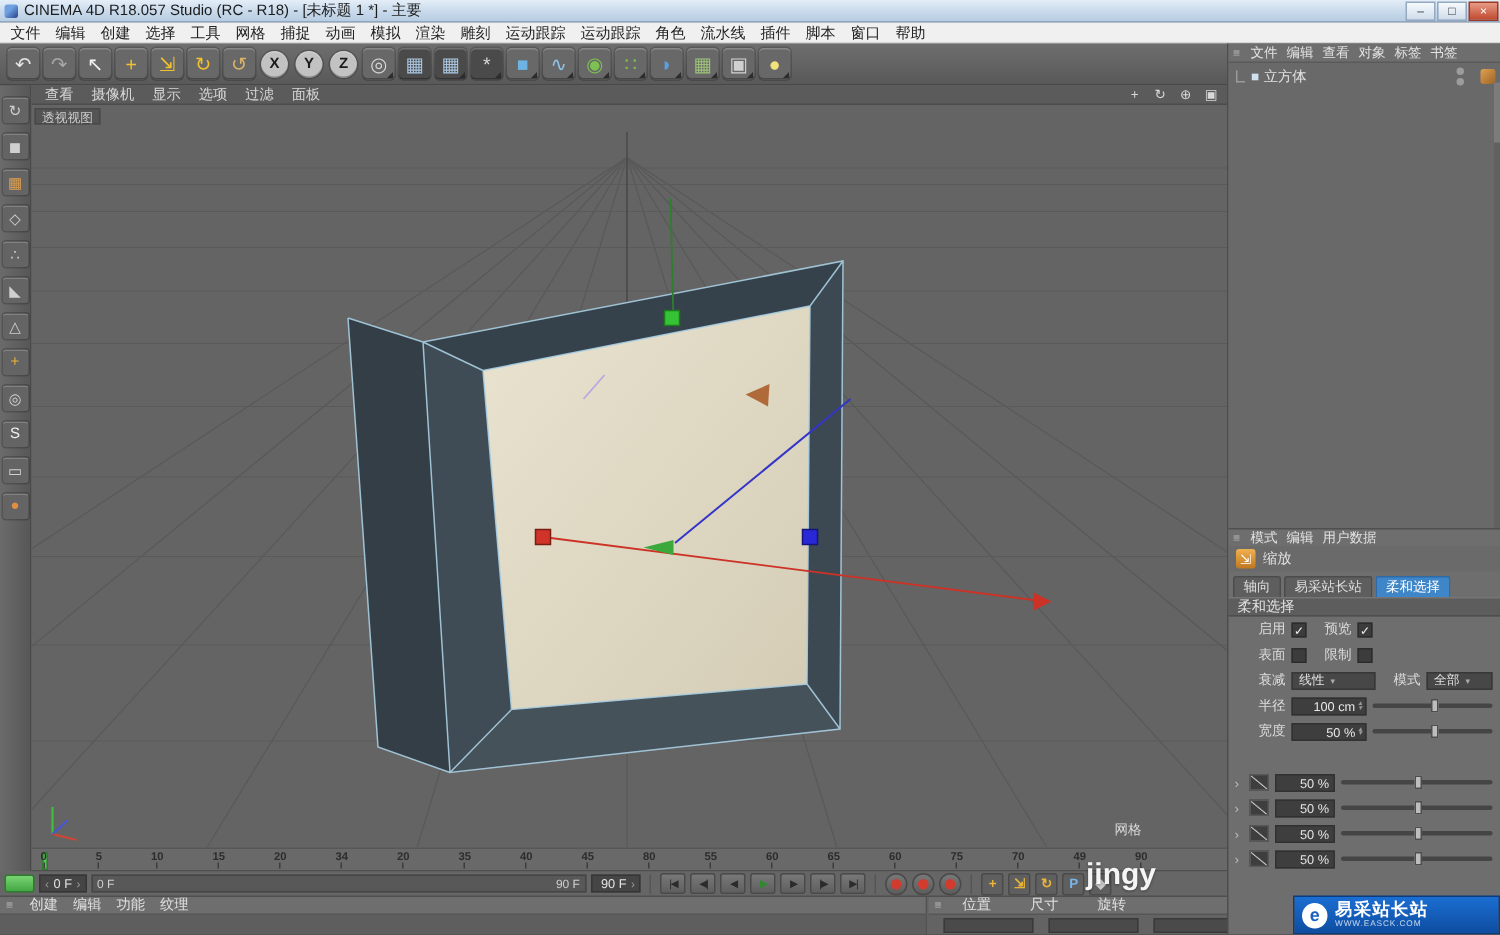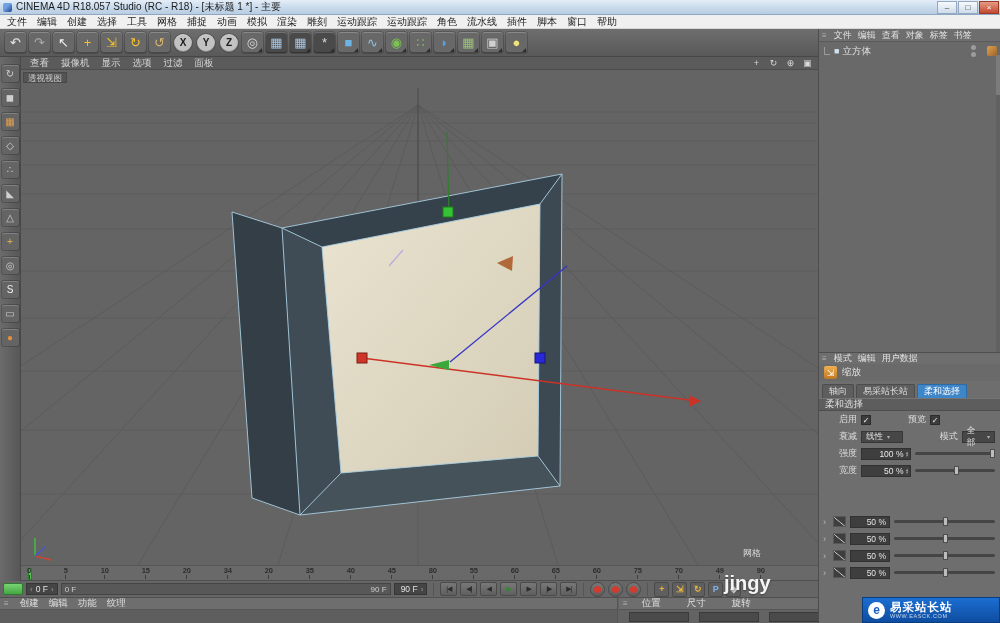--- a/index.html
+++ b/index.html
@@ -130,21 +130,21 @@
     gap:2px;padding-left:3px;}
   .atab{height:14px;padding:0 6px;display:flex;align-items:center;font-size:9px;color:#ddd;background:#5e5e5e;
     border:1px solid #4c4c4c;border-bottom:none;border-radius:2px 2px 0 0;}
   .atab.active{background:#3f86c8;color:#fff;border-color:#2d6aa6;}
   .am-section{position:absolute;left:0;top:369px;width:182px;height:13px;background:#5d5d5d;
     border-top:1px solid #757575;border-bottom:1px solid #4e4e4e;display:flex;align-items:center;
     padding-left:6px;font-size:9.5px;}
   .am-rows{position:absolute;left:0;top:382px;width:182px;font-size:9px;}
   .prow{height:17px;display:flex;align-items:center;gap:4px;padding:0 6px 0 4px;}
   .plabel{width:34px;flex:none;text-align:right;color:#dcdcdc;}
-  .plabel.l2{width:26px;margin-left:25px;}
+  .plabel.l2{width:26px;}
   .checkbox{width:10px;height:10px;flex:none;background:#3c3c3c;border:1px solid #2c2c2c;color:#f0f0f0;
     font-size:8px;line-height:9px;text-align:center;}
   .dropdown{height:12px;background:#474747;border:1px solid #373737;display:flex;align-items:center;gap:4px;
     padding:0 4px;font-size:8.5px;color:#e0e0e0;}
   .dropdown .caret{font-size:6px;color:#aaa;}
   .vfield{width:50px;height:12px;flex:none;background:#3e3e3e;border:1px solid #313131;display:flex;
     align-items:center;justify-content:flex-end;gap:2px;padding:0 2px;font-size:8.5px;color:#e8e8e8;}
   .spin{display:flex;flex-direction:column;line-height:.5;font-size:5px;color:#999;}
   .groove{flex:1;height:3px;background:#454545;border-radius:2px;position:relative;}
   .gfill{height:3px;background:#8d8d8d;border-radius:2px;}
@@ -621,41 +621,47 @@
     </div>
 
     <div class="am-rows">
       <div class="prow">
         <span class="plabel">启用</span>
         <span class="checkbox">✓</span>
         <span class="plabel l2">预览</span>
         <span class="checkbox">✓</span>
       </div>
       <div class="prow">
+        <span class="plabel">表面</span>
+        <span class="checkbox"></span>
+        <span class="plabel l2">限制</span>
+        <span class="checkbox"></span>
+      </div>
+      <div class="prow">
         <span class="plabel">衰减</span>
         <span class="dropdown" style="width:56px">
           <span>线性</span>
           <span class="caret">▾</span>
         </span>
         <span class="plabel l2">模式</span>
         <span class="dropdown" style="width:44px">
           <span>全部</span>
           <span class="caret">▾</span>
         </span>
       </div>
       <div class="prow">
-        <span class="plabel">强度</span>
+        <span class="plabel">半径</span>
         <span class="vfield">
-          <span>100 %</span>
+          <span>100 cm</span>
           <span class="spin">
               <i>▴</i>
               <i>▾</i>
             </span>
         </span>
-        <span class="groove"><span class="gfill" style="width:100%"></span><span class="ghandle" style="right:0"></span></span>
+        <span class="groove"><span class="gfill" style="width:50%"></span><span class="ghandle" style="left:49%"></span></span>
       </div>
       <div class="prow">
         <span class="plabel">宽度</span>
         <span class="vfield">
           <span>50 %</span>
           <span class="spin">
               <i>▴</i>
               <i>▾</i>
             </span>
         </span>

